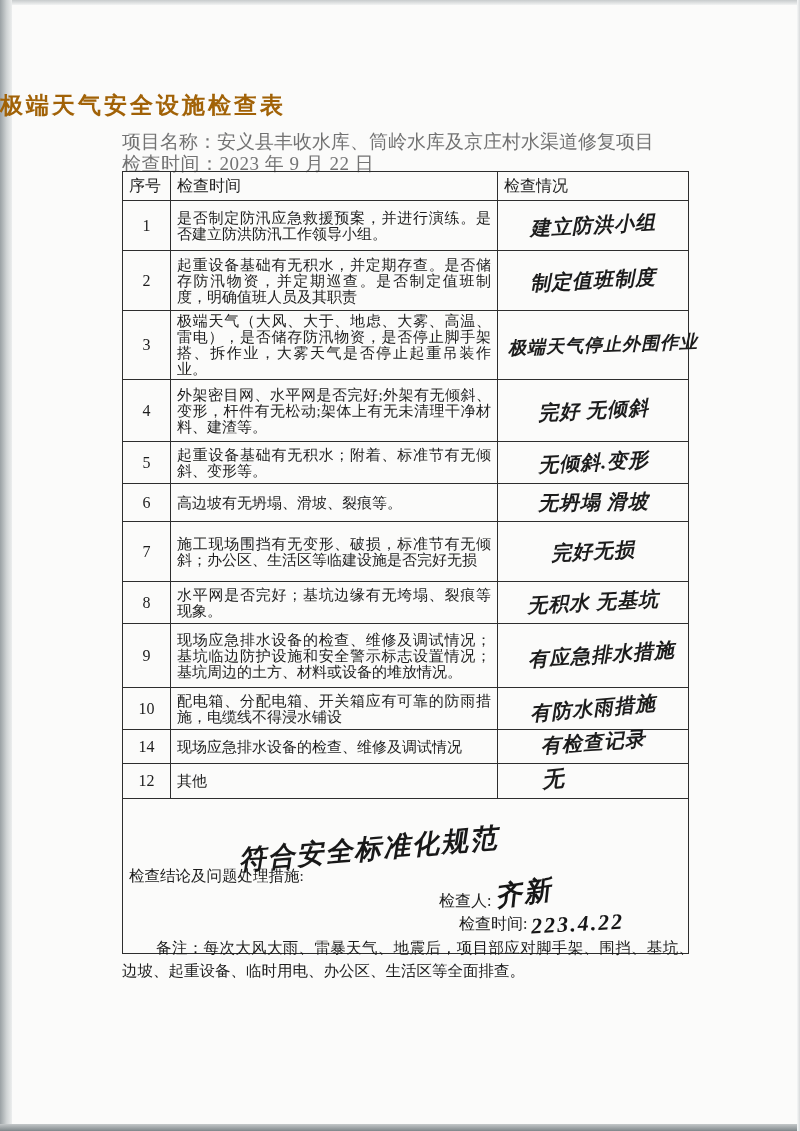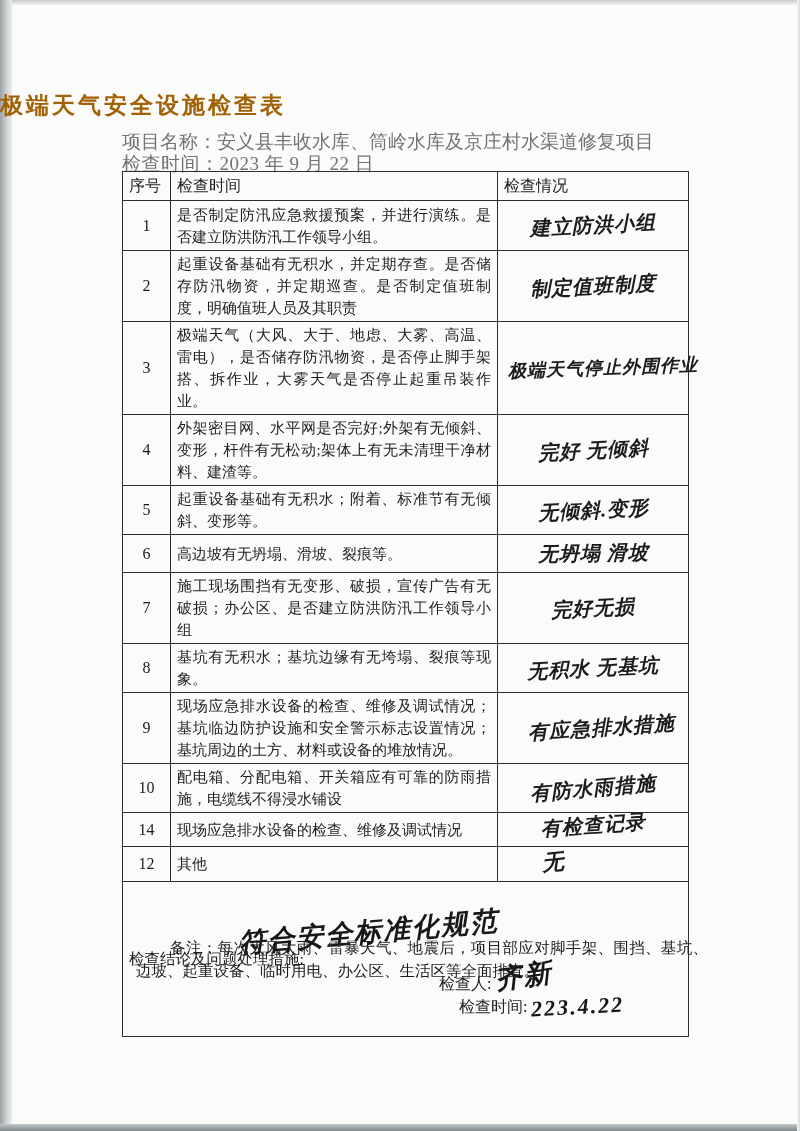--- a/index.html
+++ b/index.html
@@ -34,21 +34,21 @@
     border-collapse:collapse;table-layout:fixed;width:566px;
     font-size:15px;color:#1d1d1d;
   }
   table.check td,table.check th{
     border:1.4px solid #2e2e2e;
     padding:2px 6px;vertical-align:middle;overflow:visible;
     font-weight:normal;
   }
   th.hdr{font-size:16px;text-align:left;height:24px;}
   td.no{text-align:center;font-size:16px;}
-  td.content{line-height:22px;padding-left:8px;padding-right:4px;text-align:justify;}
+  td.content{line-height:16px;padding-left:8px;padding-right:4px;text-align:justify;}
   td.result{position:relative;text-align:center;}
 
   .hand{
     display:inline-block;
     font-style:italic;font-weight:600;
     color:#1c1c1c;letter-spacing:1px;white-space:nowrap;
     transform:rotate(-3deg);
     font-size:20px;
   }
   tr.r3 .hand{font-size:18px;transform:rotate(-2deg) translateX(4px);}
@@ -70,21 +70,21 @@
     display:inline-block;font-style:italic;font-weight:700;font-size:27px;
     transform:rotate(-8deg) translateY(-4px);letter-spacing:2px;color:#161616;
   }
   .time-block{position:absolute;left:336px;top:110px;font-size:16px;white-space:nowrap;}
   .time-hand{
     display:inline-block;font-style:italic;font-weight:600;font-size:22px;
     transform:rotate(-3deg) translateY(2px);letter-spacing:2px;color:#161616;
   }
 
   .footnote{
-    position:absolute;left:136px;top:936px;width:572px;
+    position:absolute;left:122px;top:936px;width:572px;
     font-size:15.5px;line-height:23px;color:#1c1c1c;
     text-indent:2.2em;text-align:justify;
   }
 </style>
 </head>
 <body>
 
 <div class="page">
   <div class="edge-top"></div>
   <div class="edge-left"></div>
@@ -132,26 +132,26 @@
       <td class="content">起重设备基础有无积水；附着、标准节有无倾斜、变形等。</td>
       <td class="result"><span class="hand">无倾斜.变形</span></td>
     </tr>
     <tr class="r6" style="height:38px">
       <td class="no">6</td>
       <td class="content">高边坡有无坍塌、滑坡、裂痕等。</td>
       <td class="result"><span class="hand">无坍塌 滑坡</span></td>
     </tr>
     <tr class="r7" style="height:60px">
       <td class="no">7</td>
-      <td class="content">施工现场围挡有无变形、破损，宣传广告有无破损；办公区、是否建立防洪防汛工作领导小组</td>
+      <td class="content">施工现场围挡有无变形、破损，标准节有无倾斜；办公区、生活区等临建设施是否完好无损</td>
       <td class="result"><span class="hand">完好无损</span></td>
     </tr>
     <tr class="r8" style="height:42px">
       <td class="no">8</td>
-      <td class="content">基坑有无积水；基坑边缘有无垮塌、裂痕等现象。</td>
+      <td class="content">水平网是否完好；基坑边缘有无垮塌、裂痕等现象。</td>
       <td class="result"><span class="hand">无积水 无基坑</span></td>
     </tr>
     <tr class="r9" style="height:64px">
       <td class="no">9</td>
       <td class="content">现场应急排水设备的检查、维修及调试情况；基坑临边防护设施和安全警示标志设置情况；基坑周边的土方、材料或设备的堆放情况。</td>
       <td class="result"><span class="hand">有应急排水措施</span></td>
     </tr>
     <tr class="r10" style="height:42px">
       <td class="no">10</td>
       <td class="content">配电箱、分配电箱、开关箱应有可靠的防雨措施，电缆线不得浸水铺设</td>

